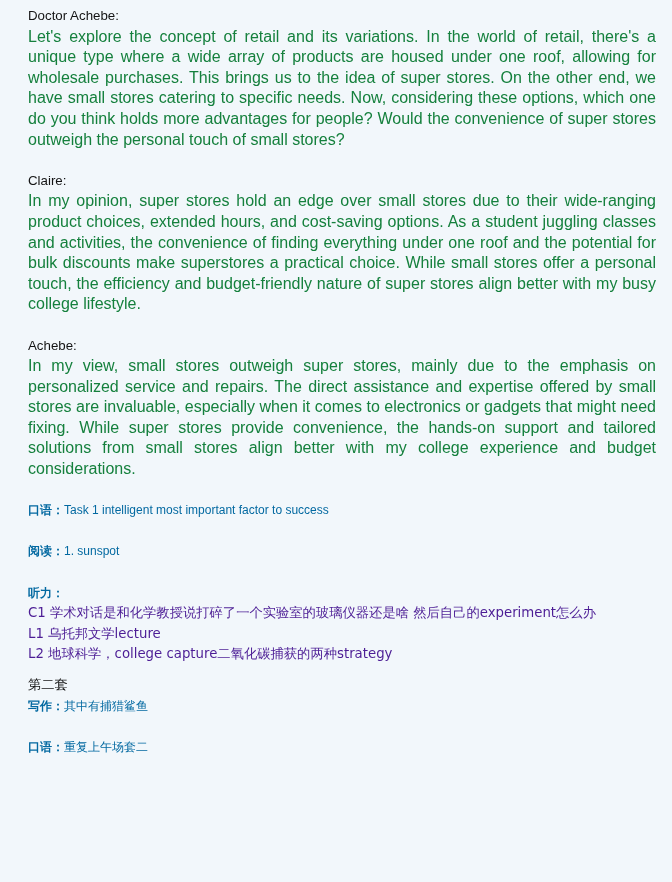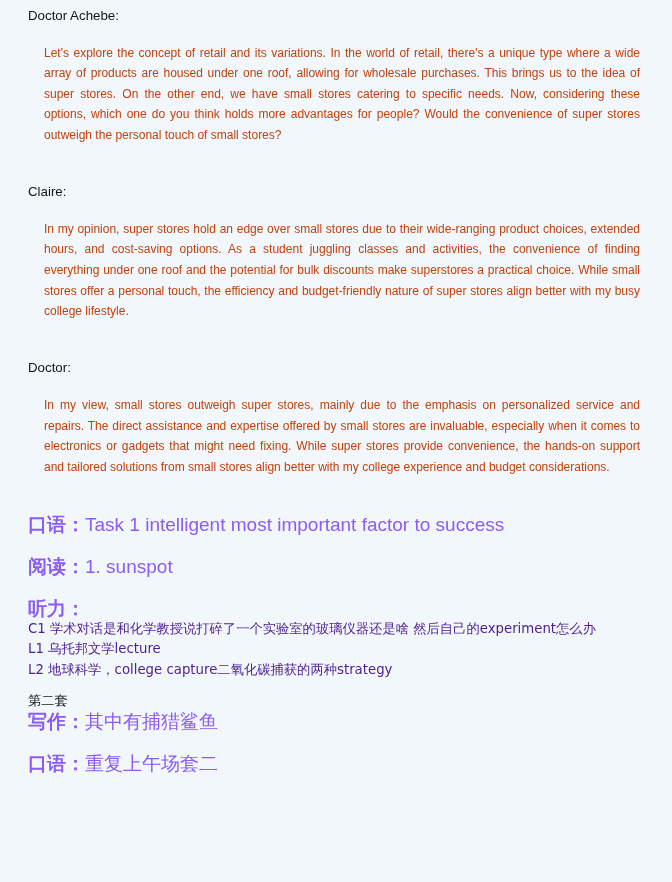--- a/index.html
+++ b/index.html
@@ -15,44 +15,44 @@
     overflow: hidden;
   }
   .page {
     width: 672px;
     height: 640px;
     box-sizing: border-box;
     padding: 6px 16px 0 28px;
     background: #f2f7fb;
   }
   .para {
-    font-size: 12px;
+    font-size: 16px;
     line-height: 20.6px;
     text-align: justify;
     text-justify: inter-word;
-    margin: 16px;
-    color: #c2410c;
+    margin: 0;
+    color: #15803d;
   }
   .speaker {
     font-size: 13.3px;
     line-height: 20.6px;
     margin: 0;
     color: #141414;
   }
   .gap {
     height: 20.6px;
   }
   .small-gap {
     height: 10px;
   }
   .label-line {
-    font-size: 19px;
+    font-size: 12px;
     line-height: 20.6px;
     margin: 0;
-    color: #8b5cf6;
+    color: #0369a1;
   }
   .bold {
     font-weight: bold;
   }
   .cn {
     font-family: "DejaVu Sans", "Liberation Sans", sans-serif;
   }
   .listen-item {
     font-size: 13.3px;
     line-height: 20.6px;
@@ -81,21 +81,21 @@
   <div class="gap"></div>
 
   <div>
     <p class="speaker">Claire:</p>
     <p class="para">In my opinion, super stores hold an edge over small stores due to their wide-ranging product choices, extended hours, and cost-saving options. As a student juggling classes and activities, the convenience of finding everything under one roof and the potential for bulk discounts make superstores a practical choice. While small stores offer a personal touch, the efficiency and budget-friendly nature of super stores align better with my busy college lifestyle.</p>
   </div>
 
   <div class="gap"></div>
 
   <div>
-    <p class="speaker">Doctor:</p>
+    <p class="speaker">Achebe:</p>
     <p class="para">In my view, small stores outweigh super stores, mainly due to the emphasis on personalized service and repairs. The direct assistance and expertise offered by small stores are invaluable, especially when it comes to electronics or gadgets that might need fixing. While super stores provide convenience, the hands-on support and tailored solutions from small stores align better with my college experience and budget considerations.</p>
   </div>
 
   <div class="gap"></div>
 
   <p class="label-line"><span class="bold cn">口语：</span><span>Task 1 intelligent most important factor to success</span></p>
 
   <div class="gap"></div>
 
   <p class="label-line"><span class="bold cn">阅读：</span><span>1. sunspot</span></p>

